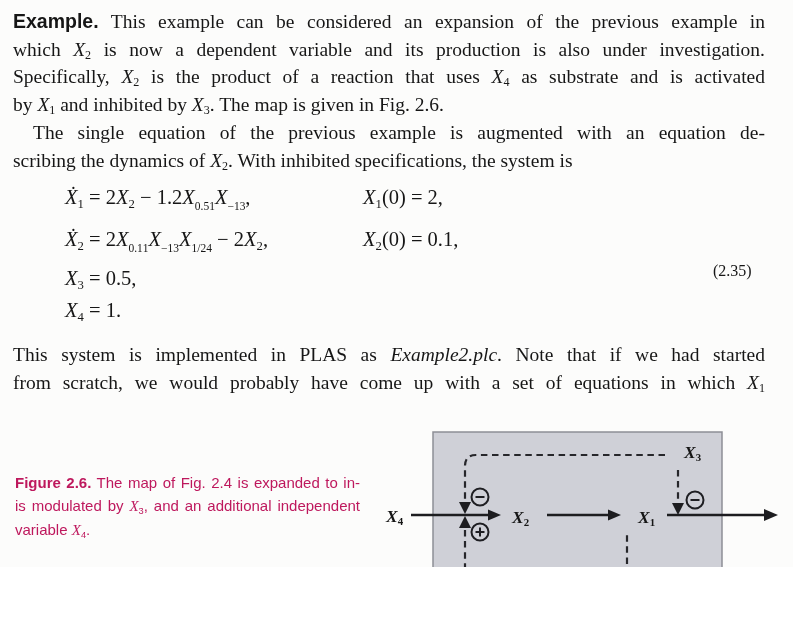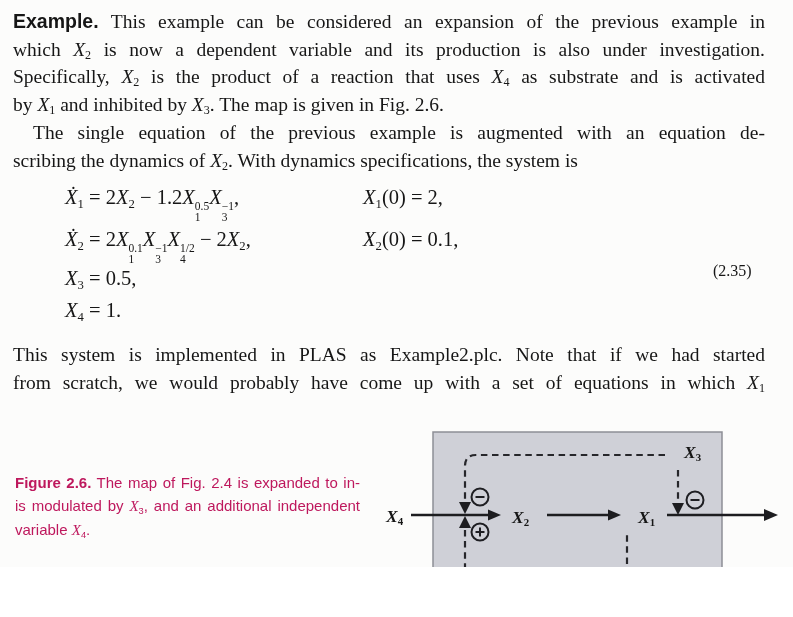--- a/index.html
+++ b/index.html
@@ -9,25 +9,25 @@
     font-family:"Liberation Serif", serif;
     color:var(--ink,#161616);
   }
   
   .para{position:absolute;}
   .body{width:752px;font-size:19.5px;line-height:27.5px;}
   .tline{white-space:normal;}
   .tline.just{text-align:justify;text-align-last:justify;}
   .tline.ind{text-indent:20px;}
   .bseg{font-weight:700;font-family:"Liberation Sans",sans-serif;}
-  .iseg{}
+  .iseg{font-style:italic;}
   
   .mvb{font-style:italic;font-family:"Liberation Serif",serif;}
   sub.sb{font-size:0.62em;vertical-align:-0.28em;line-height:0;font-style:normal;}
-  .ss{display:inline-flex;flex-direction:column;font-size:0.56em;line-height:1.02;
+  .ss{display:inline-flex;flex-direction:row;font-size:0.56em;line-height:1.02;
       vertical-align:-0.5em;font-style:normal;text-align:left;}
   .ssu,.ssd{display:block;}
   
   .equations{position:absolute;left:65px;top:0;width:728px;height:340px;}
   .eq-row{position:absolute;left:0;font-size:20.5px;white-space:nowrap;}
   .eq-row .lhs{position:absolute;left:0;white-space:nowrap;}
   .eq-row .rhs{position:absolute;left:298px;white-space:nowrap;text-align:right;}
   .eqnum{position:absolute;left:648px;top:262px;font-size:16px;}
   
   .caption{position:absolute;left:15px;top:471px;width:345px;
@@ -50,21 +50,21 @@
 
   <div class="para body" style="left:13px;top:8px">
       <div class="tline just"><span class="bseg">Example.</span><span> This example can be considered an expansion of the previous example in</span></div>
       <div class="tline just"><span>which </span><span class="mv"><span class="mvb">X</span><sub class="sb">2</sub></span><span> is now a dependent variable and its production is also under investigation.</span></div>
       <div class="tline just"><span>Specifically, </span><span class="mv"><span class="mvb">X</span><sub class="sb">2</sub></span><span> is the product of a reaction that uses </span><span class="mv"><span class="mvb">X</span><sub class="sb">4</sub></span><span> as substrate and is activated</span></div>
       <div class="tline"><span>by </span><span class="mv"><span class="mvb">X</span><sub class="sb">1</sub></span><span> and inhibited by </span><span class="mv"><span class="mvb">X</span><sub class="sb">3</sub></span><span>. The map is given in Fig. 2.6.</span></div>
     </div>
 
   <div class="para body" style="left:13px;top:119px">
       <div class="tline just ind"><span>The single equation of the previous example is augmented with an equation de-</span></div>
-      <div class="tline"><span>scribing the dynamics of </span><span class="mv"><span class="mvb">X</span><sub class="sb">2</sub></span><span>. With dynamics specifications, the system is</span></div>
+      <div class="tline"><span>scribing the dynamics of </span><span class="mv"><span class="mvb">X</span><sub class="sb">2</sub></span><span>. With inhibited specifications, the system is</span></div>
     </div>
 
   <div class="equations">
     <div class="eq-row" style="top:186px">
       <span class="lhs"><span class="mv"><span class="mvb">Ẋ</span><sub class="sb">1</sub></span><span> = 2</span><span class="mv"><span class="mvb">X</span><sub class="sb">2</sub></span><span> − 1.2</span><span class="mv"><span class="mvb">X</span><span class="ss">
               <span class="ssu">0.5</span>
               <span class="ssd">1</span>
             </span></span><span class="mv"><span class="mvb">X</span><span class="ss">
               <span class="ssu">−1</span>
               <span class="ssd">3</span>

